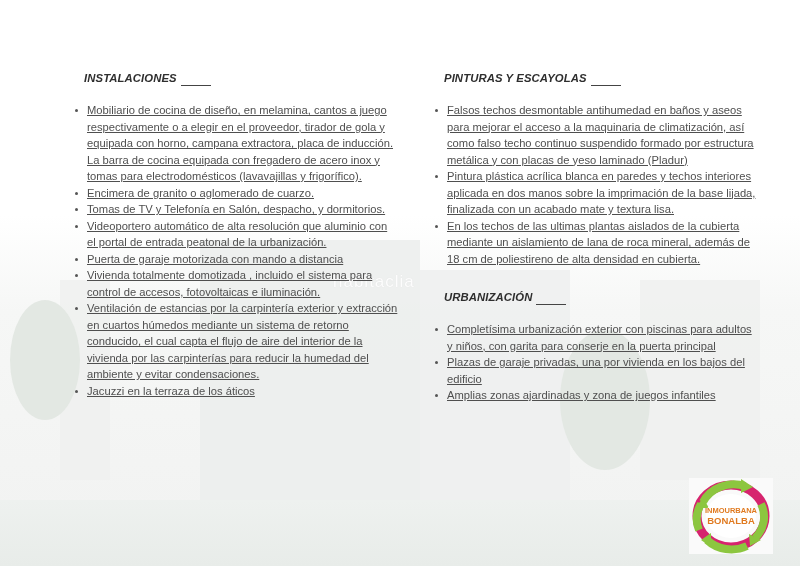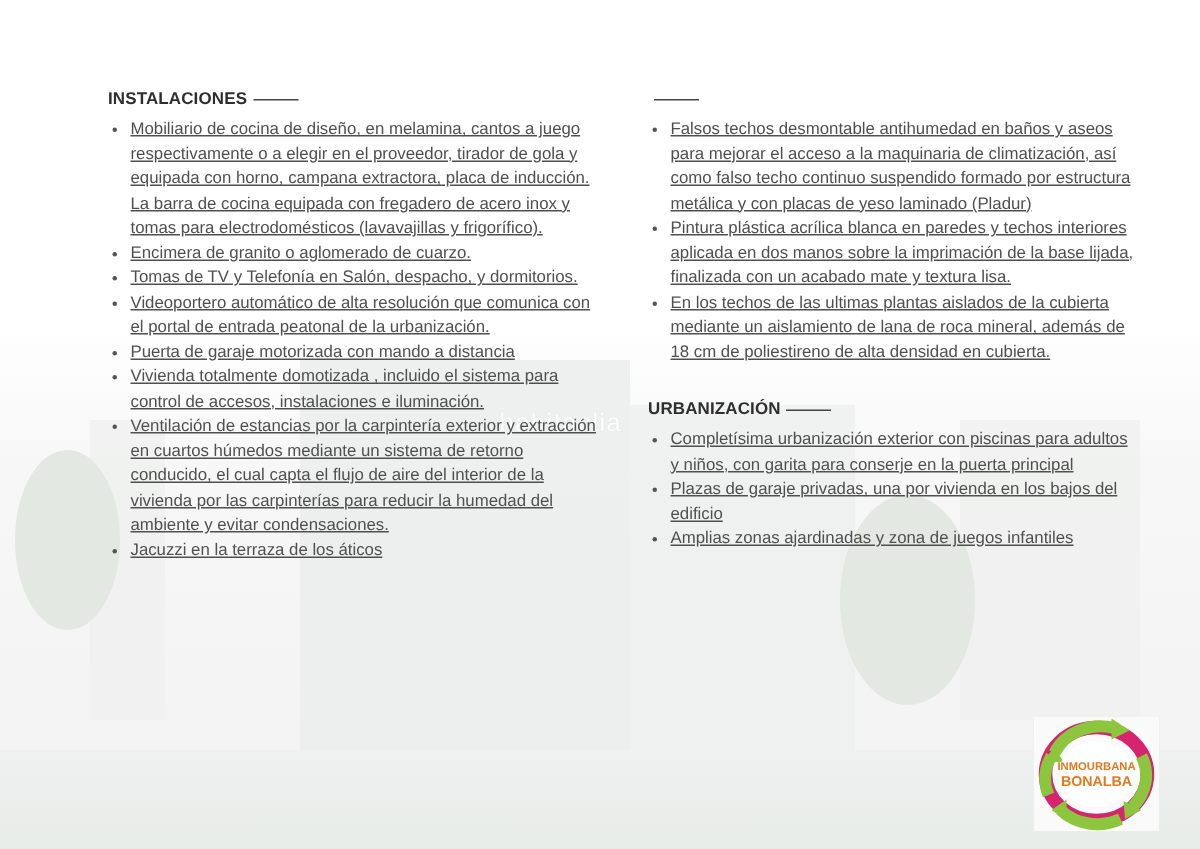--- a/index.html
+++ b/index.html
@@ -10,21 +10,21 @@
   .bg .b1{left:60px;top:280px;width:50px;height:200px;background:#f0f1f0;}
   .bg .b2{left:200px;top:240px;width:220px;height:260px;background:#eceeed;}
   .bg .b3{left:420px;top:270px;width:150px;height:230px;background:#eef0ef;}
   .bg .b4{left:640px;top:280px;width:120px;height:200px;background:#f0f1f0;}
   .bg .ground{position:absolute;left:0;top:500px;width:800px;height:66px;background:linear-gradient(180deg,#eef1ef,#e8ece9);}
   .bg .tree{position:absolute;border-radius:50%;background:#e3e8e3;}
   .watermark{position:absolute;left:333px;top:272px;font-size:17px;color:#ffffff;letter-spacing:1px;opacity:.9;text-shadow:0 0 1px #d8d8d8;}
   .col{position:absolute;top:54px;font-size:11.2px;line-height:16.5px;}
   .col.left{left:68px;width:330px;}
   .col.right{left:428px;width:330px;}
-  .sec-title{font-weight:bold;color:#2e2e2e;font-size:11.3px;letter-spacing:.1px;margin:4px;height:16px;display:flex;align-items:center;}
+  .sec-title{font-weight:bold;color:#2e2e2e;font-size:11.3px;letter-spacing:.1px;margin:16px;height:16px;display:flex;align-items:flex-end;font-style:italic;}
   .sec-title .rule{display:inline-block;width:30px;height:1px;background:#444;margin-left:4px;margin-top:1px;}
   ul{margin:0;padding:0 0 0 19px;list-style:none;}
   li{position:relative;color:#4f4f4f;text-decoration:underline;}
   li::before{content:"";position:absolute;left:-12px;top:7px;width:3px;height:3px;border-radius:50%;background:#555;}
   .section2{margin-top:22px;}
   .logo{position:absolute;left:689px;top:478px;width:84px;height:76px;background:#e5e5e5;}
 </style>
 </head>
 <body>
 
@@ -44,32 +44,33 @@
 <div class="col left">
   <div>
     <h3 class="sec-title">
         <span>INSTALACIONES</span>
         <span class="rule"></span>
       </h3>
     <ul>
       <li>Mobiliario de cocina de diseño, en melamina, cantos a juego respectivamente o a elegir en el proveedor, tirador de gola y equipada con horno, campana extractora, placa de inducción. La barra de cocina equipada con fregadero de acero inox y tomas para electrodomésticos (lavavajillas y frigorífico).</li>
       <li>Encimera de granito o aglomerado de cuarzo.</li>
       <li>Tomas de TV y Telefonía en Salón, despacho, y dormitorios.</li>
-      <li>Videoportero automático de alta resolución que comunica con el portal de entrada peatonal de la urbanización.</li>
+      <li>Videoportero automático de alta resolución que aluminio con el portal de entrada peatonal de la urbanización.</li>
       <li>Puerta de garaje motorizada con mando a distancia</li>
-      <li>Vivienda totalmente domotizada , incluido el sistema para control de accesos, instalaciones e iluminación.</li>
+      <li>Vivienda totalmente domotizada , incluido el sistema para control de accesos, fotovoltaicas e iluminación.</li>
       <li>Ventilación de estancias por la carpintería exterior y extracción en cuartos húmedos mediante un sistema de retorno conducido, el cual capta el flujo de aire del interior de la vivienda por las carpinterías para reducir la humedad del ambiente y evitar condensaciones.</li>
       <li>Jacuzzi en la terraza de los áticos</li>
     </ul>
   </div>
 </div>
 
 <div class="col right">
   <div>
     <h3 class="sec-title">
+        <span>PINTURAS Y ESCAYOLAS</span>
         <span class="rule"></span>
       </h3>
     <ul>
       <li>Falsos techos desmontable antihumedad en baños y aseos para mejorar el acceso a la maquinaria de climatización, así como falso techo continuo suspendido formado por estructura metálica y con placas de yeso laminado (Pladur)</li>
       <li>Pintura plástica acrílica blanca en paredes y techos interiores aplicada en dos manos sobre la imprimación de la base lijada, finalizada con un acabado mate y textura lisa.</li>
       <li>En los techos de las ultimas plantas aislados de la cubierta mediante un aislamiento de lana de roca mineral, además de 18 cm de poliestireno de alta densidad en cubierta.</li>
     </ul>
   </div>
   <div class="section2">
     <h3 class="sec-title">

